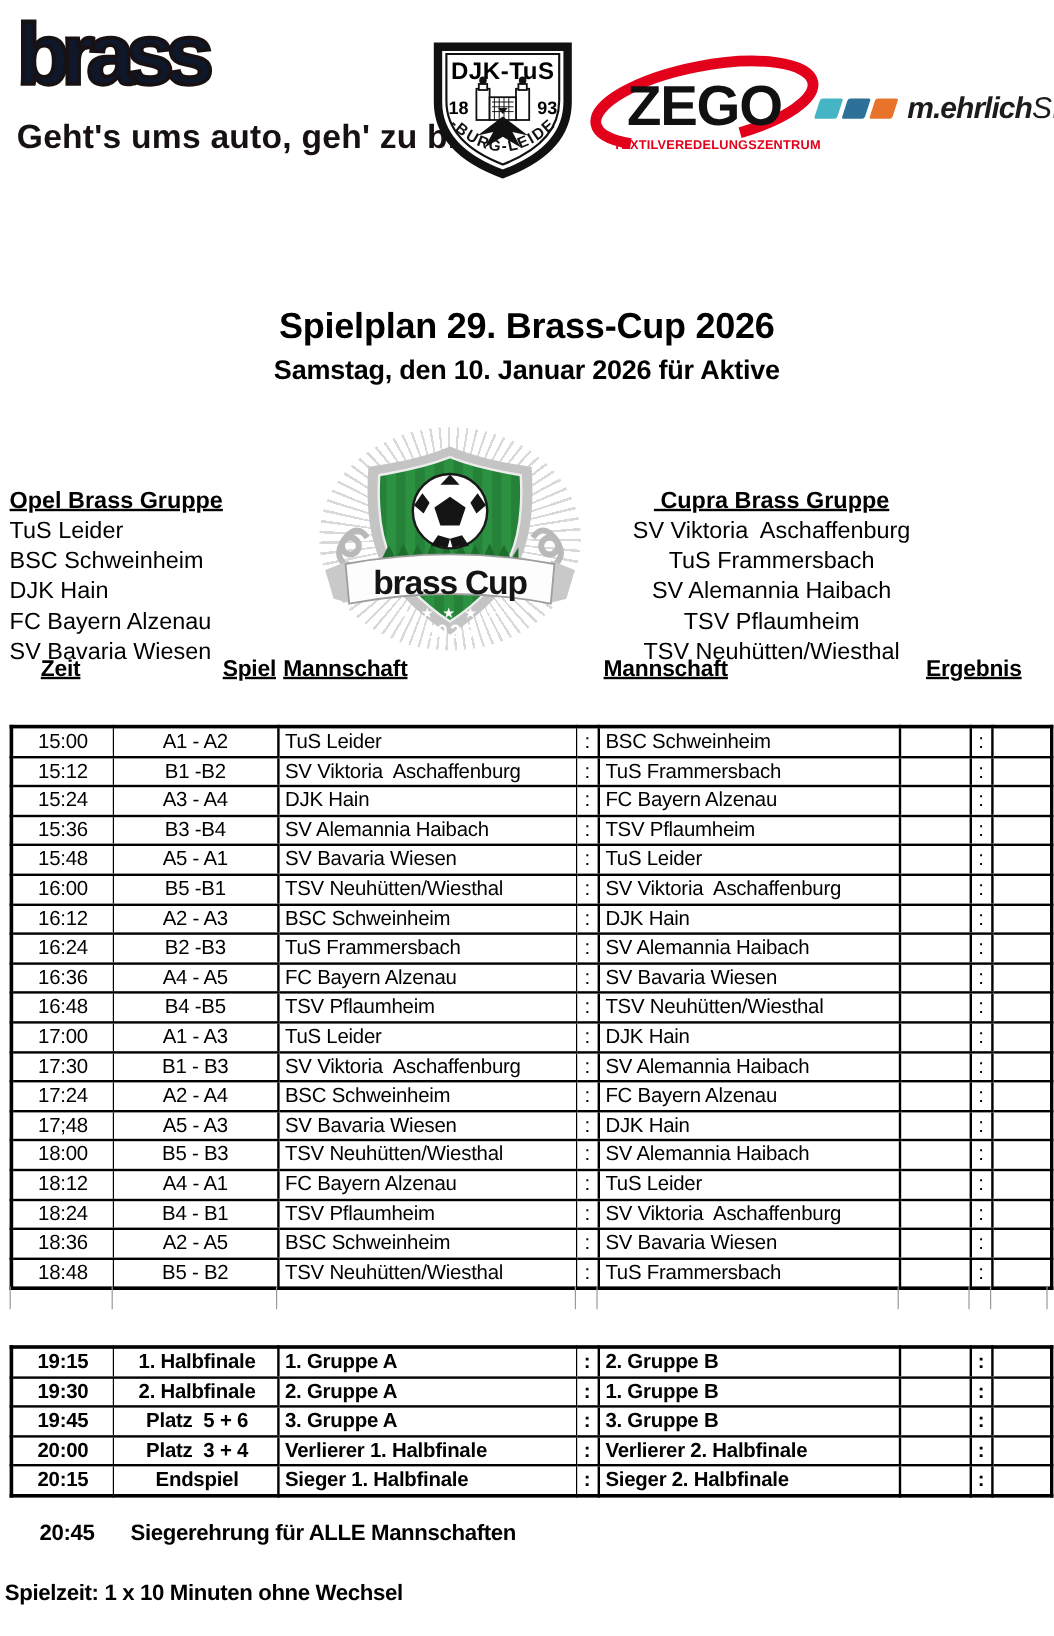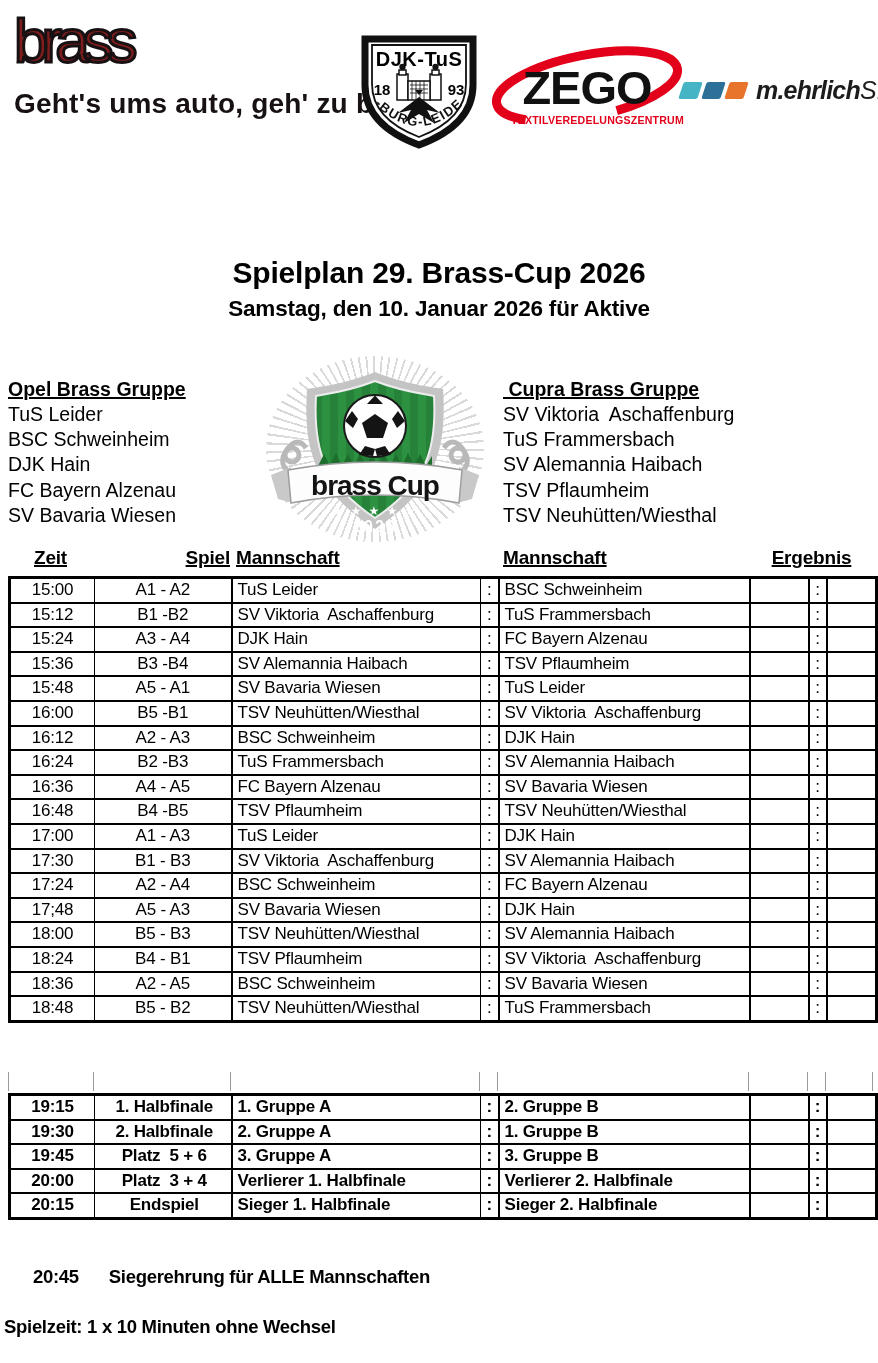--- a/index.html
+++ b/index.html
@@ -6,53 +6,53 @@
   body {
     width:878px; height:1363px; position:relative; overflow:hidden;
     background:#ffffff; color:#000;
     font-family:"Liberation Sans", sans-serif;
   }
   .abs { position:absolute; }
 
   
   #brass-logo { left:14px; top:10px; }
   .brass-word {
-    font-size:62px; font-weight:normal; letter-spacing:-7px; line-height:1.0;
-    color:#7f1d1d; -webkit-text-stroke:3px #171114;
+    font-size:72px; font-weight:bold; letter-spacing:-7px; line-height:1.0;
+    color:#0f172a; -webkit-text-stroke:3px #171114;
   }
   .brass-tagline { font-size:28px; font-weight:bold; color:#171114; margin-top:16px; letter-spacing:0.2px; }
 
   #djk-badge { left:355px; top:33px; }
   #zego-logo { left:487px; top:44px; }
   #ehrlich-logo { left:681px; top:76px; display:flex; align-items:center; }
   .para { width:19px; height:17px; transform:skewX(-18deg); border-radius:2px; margin-right:4px; }
   .ehrlich-name { font-size:25px; font-weight:bold; font-style:italic; letter-spacing:-0.8px; color:#1c1c1c; margin-left:6px; }
   .ehrlich-shop { font-size:25px; font-style:italic; font-weight:normal; color:#1c1c1c; letter-spacing:0px; }
 
   
   #page-title { left:0; top:256px; width:878px; text-align:center; font-size:30px; font-weight:bold; letter-spacing:-0.2px; }
   #page-subtitle { left:0; top:296px; width:878px; text-align:center; font-size:22.5px; font-weight:bold; letter-spacing:-0.2px; }
 
   
   .group { width:280px; }
   #group-left { left:8px; top:376px; }
-  #group-right { left:503px; top:376px; }
-  .group-header { font-size:19.5px; font-weight:bold; text-decoration:underline; text-decoration-thickness:2px; white-space:pre; line-height:26px; }
+  #group-right { left:503px; top:376px;text-align:center; }
+  .group-header { font-size:19.5px; font-weight:bold; text-decoration:underline; text-decoration-thickness:2px; white-space:pre; line-height:26px;margin-top:28px; }
   .team { font-size:19.5px; line-height:25.2px; white-space:pre; }
 
   
   #cup-badge { left:266px; top:356px; width:218px; height:186px; }
   #sunburst {
     position:absolute; inset:0; border-radius:50%;
     background:repeating-conic-gradient(#ffffff 0deg 3.6deg, #d9d9d9 3.6deg 4.8deg);
   }
   #cup-svg { position:absolute; inset:0; }
 
   
-  .sched { position:absolute; left:8px; border-collapse:collapse; table-layout:fixed; }
+  .sched { position:absolute; left:8px; border-collapse:collapse; table-layout:fixed;margin-top:28px; }
   #main-table  { top:576px; }
   #final-table { top:1093px; }
   .sched td {
     border:1px solid #000; border-top-width:2px; border-bottom-width:2px;
     height:22.6px; line-height:22.6px; padding:0;
     font-size:17px; letter-spacing:-0.2px; white-space:pre; overflow:hidden;
   }
   .sched { border:3px solid #000; }
   .sched td:nth-child(3), .sched td:nth-child(5), .sched td:nth-child(6),
   .sched td:nth-child(7), .sched td:nth-child(8) { border-left-width:2px; }
@@ -353,20 +353,30 @@
         <td class="c-center">18:00</td>
         <td class="c-center">B5 - B3</td>
         <td class="c-team">TSV Neuhütten/Wiesthal</td>
         <td class="c-colon">:</td>
         <td class="c-team">SV Alemannia Haibach</td>
         <td class="c-score"></td>
         <td class="c-colon">:</td>
         <td class="c-score"></td>
       </tr>
       <tr>
+        <td class="c-center">18:12</td>
+        <td class="c-center">A4 - A1</td>
+        <td class="c-team">FC Bayern Alzenau</td>
+        <td class="c-colon">:</td>
+        <td class="c-team">TuS Leider</td>
+        <td class="c-score"></td>
+        <td class="c-colon">:</td>
+        <td class="c-score"></td>
+      </tr>
+      <tr>
         <td class="c-center">18:24</td>
         <td class="c-center">B4 - B1</td>
         <td class="c-team">TSV Pflaumheim</td>
         <td class="c-colon">:</td>
         <td class="c-team">SV Viktoria  Aschaffenburg</td>
         <td class="c-score"></td>
         <td class="c-colon">:</td>
         <td class="c-score"></td>
       </tr>
       <tr>

